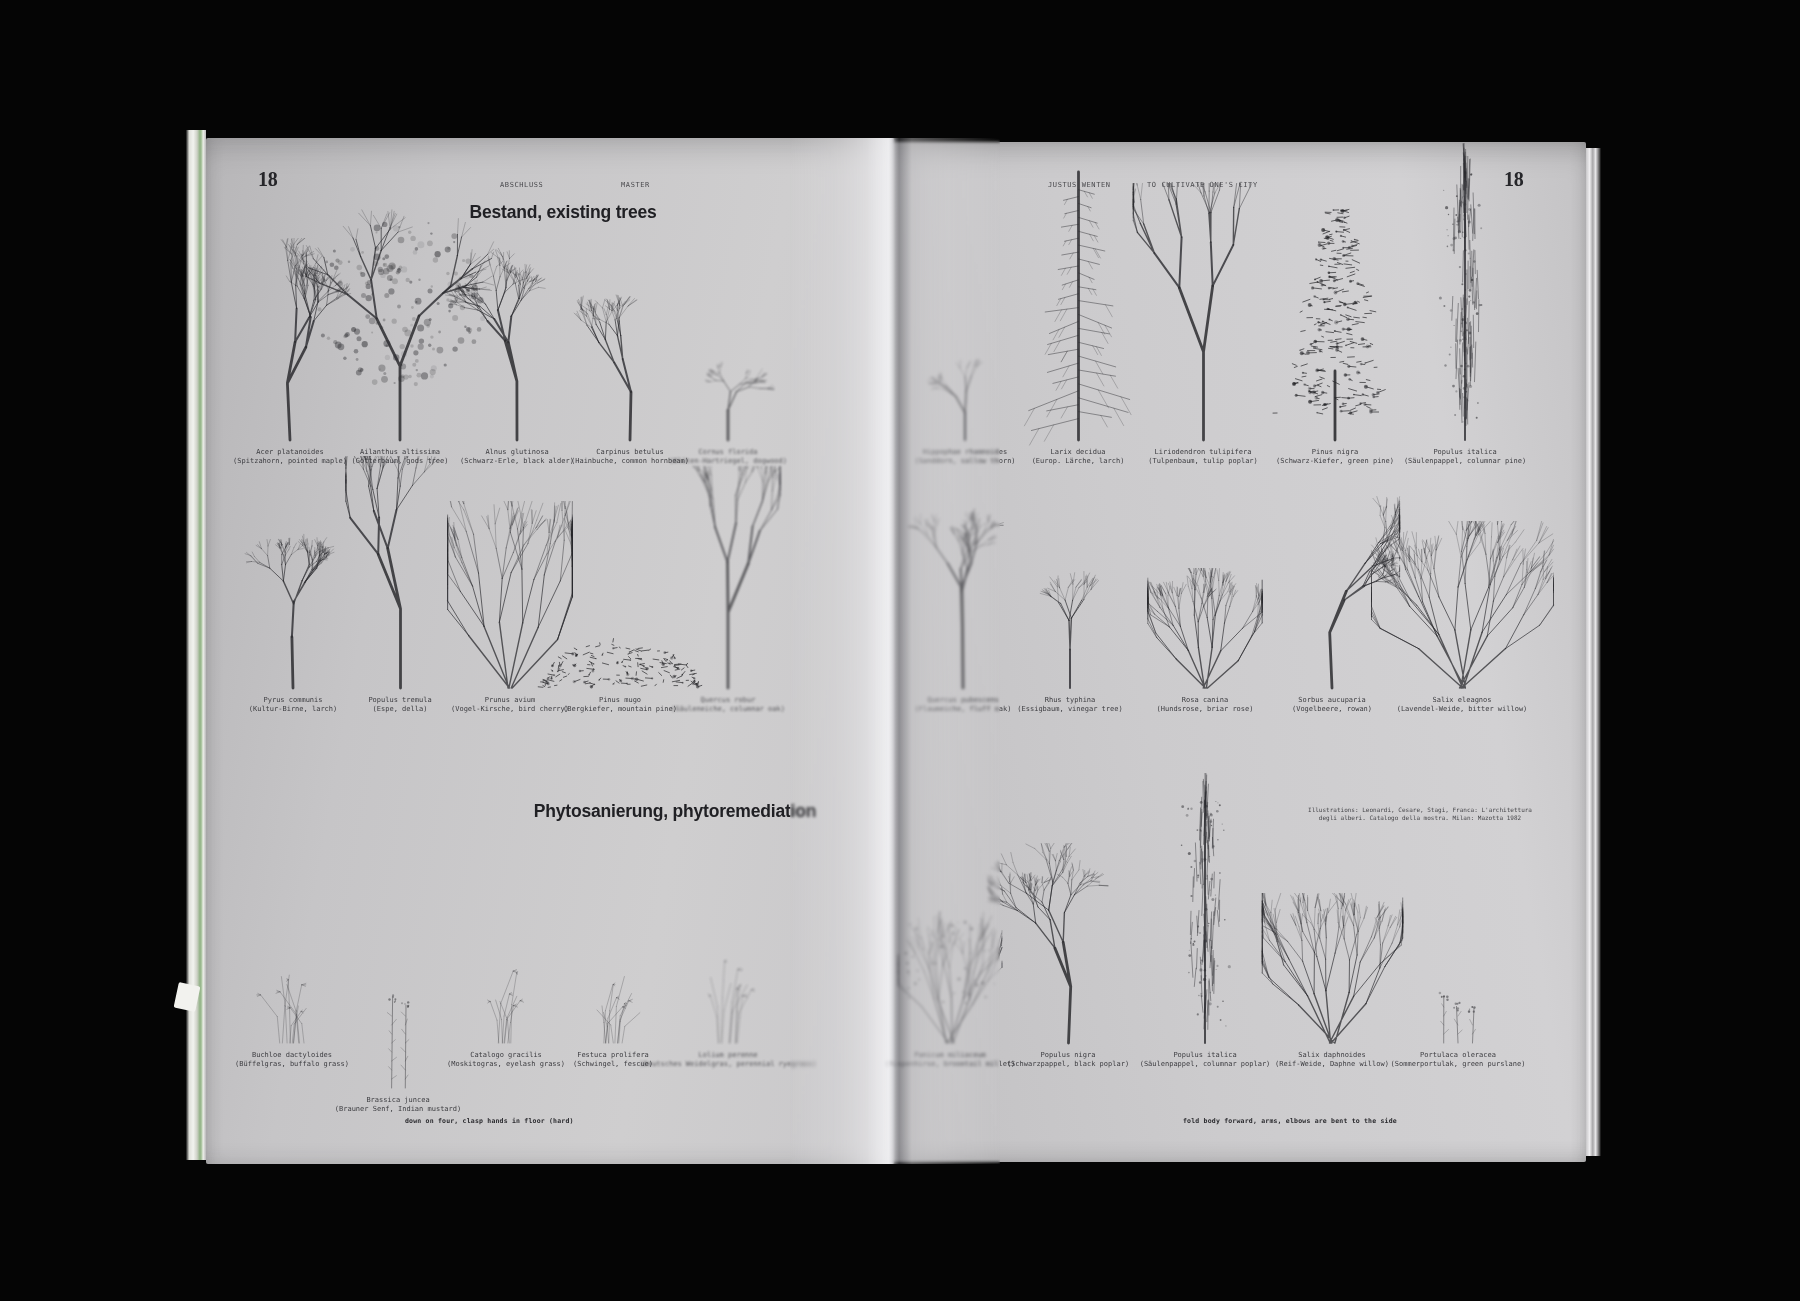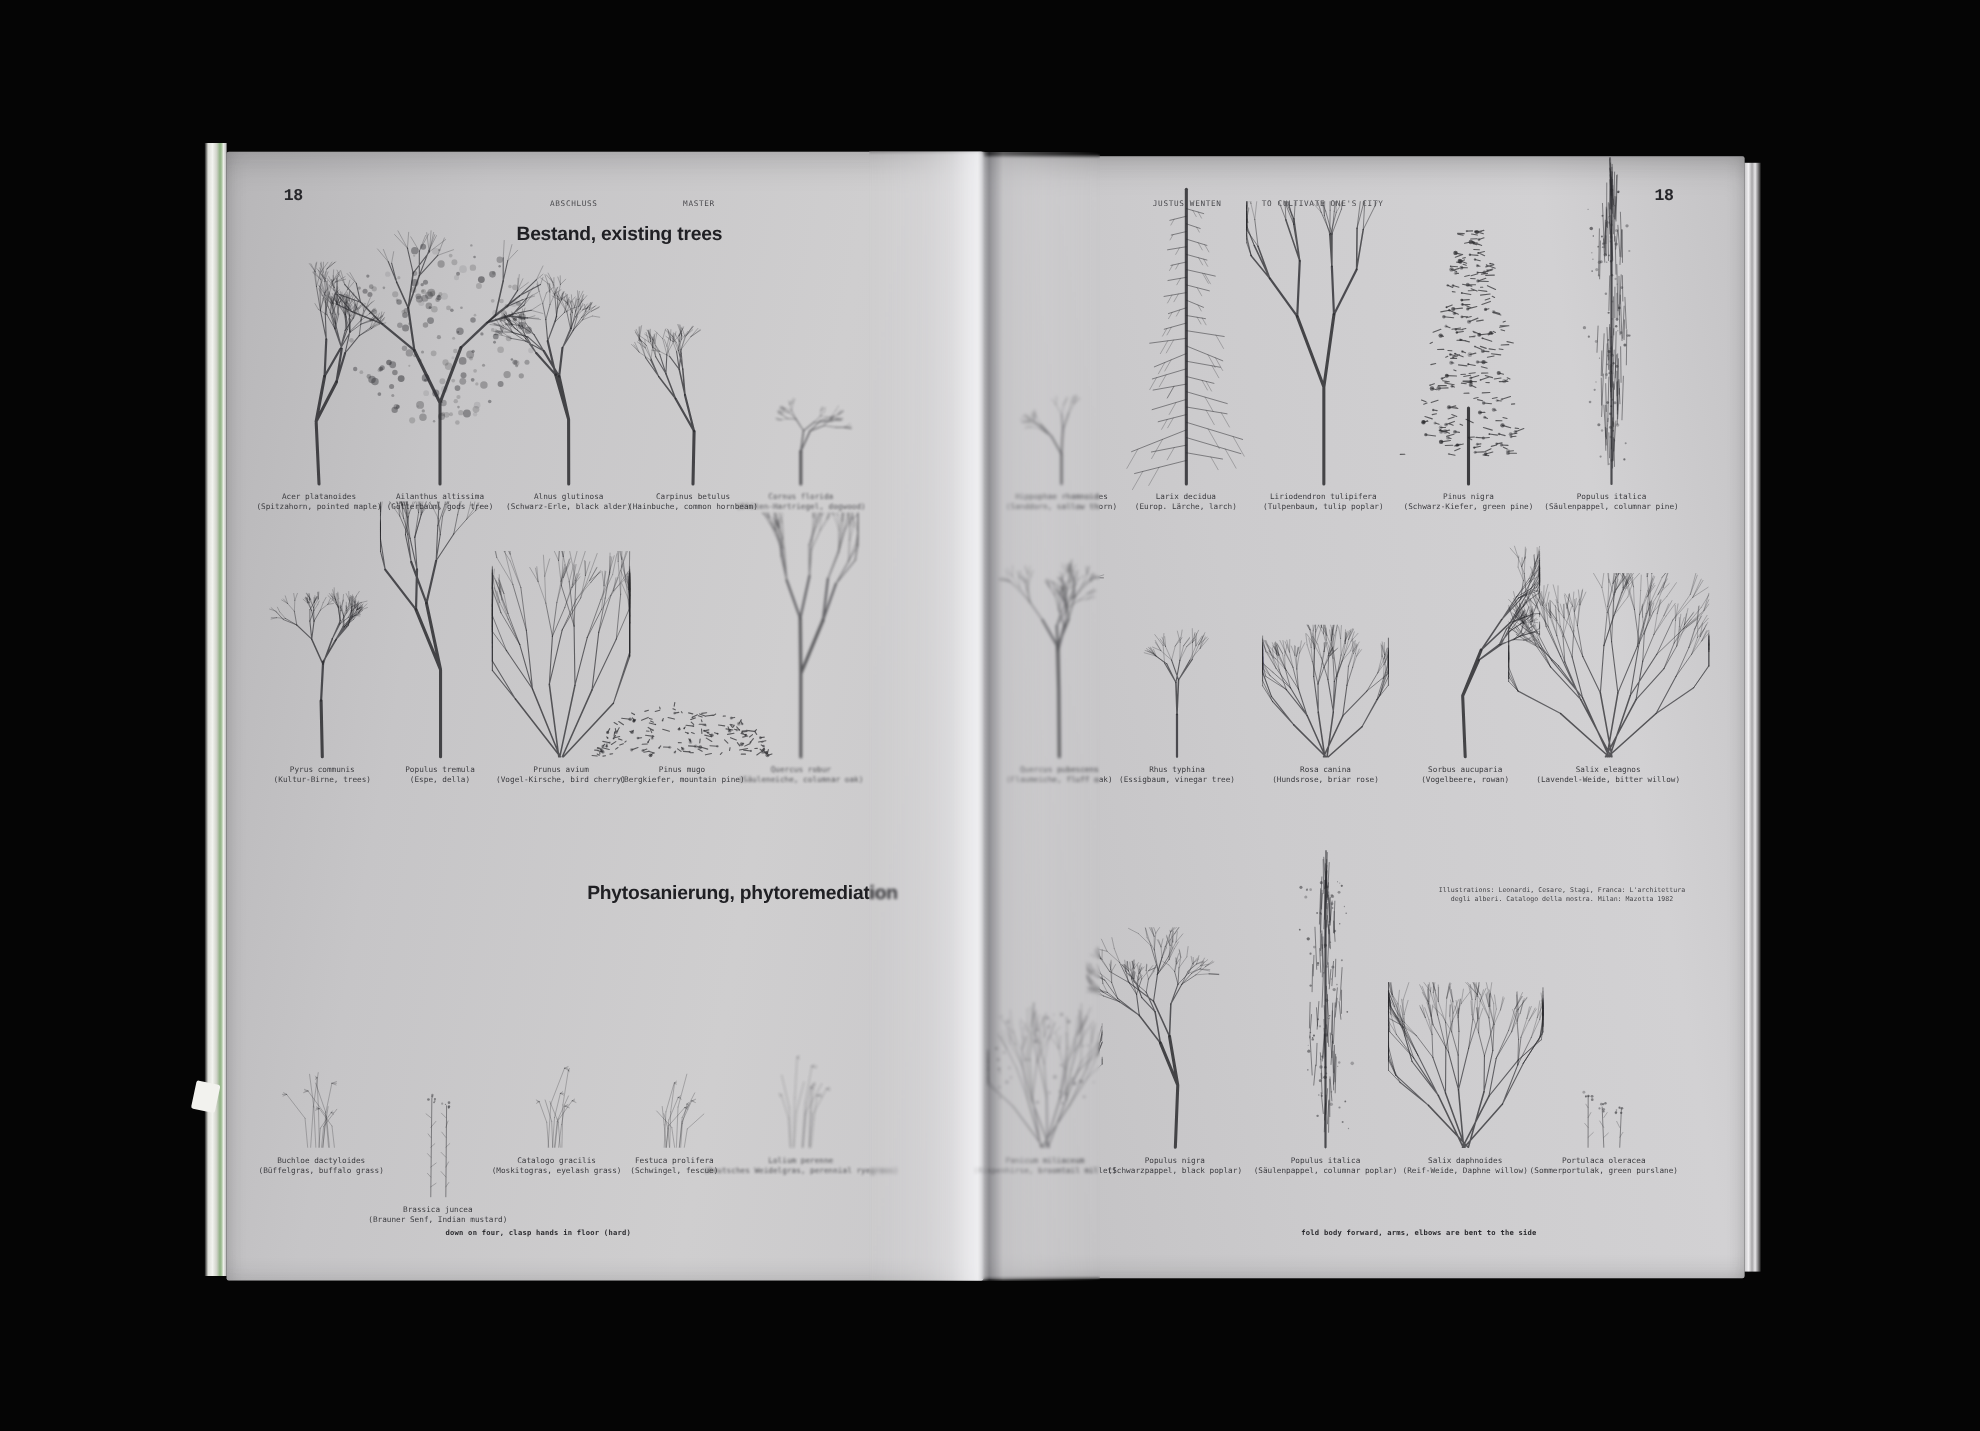--- a/index.html
+++ b/index.html
@@ -21,22 +21,22 @@
   #left-edge-stack{position:absolute;left:186px;top:130px;width:20px;height:1030px;
     background:linear-gradient(90deg,#141414 0%,#dfe0da 16%,#f2f3ef 36%,#cfd2c8 55%,#8fb083 70%,#a9c49e 77%,#eceee8 86%,#b9b8ba 100%);}
   #right-edge-stack{position:absolute;left:1586px;top:148px;width:15px;height:1008px;
     background:linear-gradient(90deg,#c8c7c9 0%,#f0eff1 24%,#a7a6a8 45%,#e8e7e9 64%,#8e8d8f 80%,#3a3a3a 94%,#000 100%);}
   #corner-peek{position:absolute;left:176px;top:984px;width:22px;height:26px;background:#f2f2ee;
     transform:rotate(12deg);border-radius:2px;}
   #gutter{position:absolute;left:790px;top:138px;width:210px;height:1026px;pointer-events:none;z-index:6;
     background:linear-gradient(90deg,rgba(201,200,202,0) 0%,rgba(226,225,227,.50) 36%,rgba(242,242,244,.72) 47%,rgba(104,104,110,.38) 52%,rgba(214,213,215,.42) 58%,rgba(203,202,204,0) 100%);
     backdrop-filter:blur(1.5px);}
   .runhead{position:absolute;font:7px/9px "DejaVu Sans Mono",monospace;color:#4a4a4e;letter-spacing:.6px;z-index:4;}
-  .pagenum{position:absolute;font-weight:bold;font-size:15px;line-height:18px;color:#26262a;letter-spacing:-.3px;z-index:4;
-    font-family:Liberation Mono, monospace;}
+  .pagenum{position:absolute;font-weight:bold;font-size:20px;line-height:18px;color:#26262a;letter-spacing:-.3px;z-index:4;
+    font-family:Liberation Serif, serif;}
   .title{position:absolute;width:300px;text-align:center;font-weight:bold;font-size:17.5px;line-height:20px;color:#202024;
     letter-spacing:-.2px;z-index:4;font-family:"Liberation Sans",sans-serif;}
   .credit{position:absolute;left:1300px;top:806px;width:240px;text-align:center;
     font:6px/8px "DejaVu Sans Mono",monospace;color:#47474b;z-index:4;}
   .footer{position:absolute;font:bold 6.5px/8px "DejaVu Sans Mono",monospace;color:#2a2a2e;letter-spacing:.2px;z-index:4;}
   #specimens{position:absolute;inset:0;z-index:3;}
   .specimen{position:absolute;}
   .specimen svg{display:block;}
   .label{position:absolute;width:200px;text-align:center;font:7px/9px "DejaVu Sans Mono",monospace;
     color:#3c3c40;white-space:nowrap;}
@@ -575,21 +575,21 @@
         <svg width="126" height="188" viewBox="-63 -182 126 188">
           <path d="M-9.6 -106.9L-11.3 -123.4M-9.6 -106.9L-7.5 -123.3M-9.6 -106.9L-23.2 -119.8M9.1 -107.3L16 -120.8M9.1 -107.3L16.3 -123.8M12.7 -106.7L23.8 -119.8M12.7 -106.7L22 -118.6M11.6 -105.4L19 -118.7M11.6 -105.4L19.8 -117.6M11.6 -105.4L20.4 -118.6" fill="none" stroke="#2b2b2f" stroke-width="1" stroke-opacity="0.68" stroke-linecap="round"></path>
           <path d="M-1.1 -51L0.6 -84.1M-1.1 -51L0.8 -86.6" fill="none" stroke="#2b2b2f" stroke-width="2" stroke-opacity="0.8" stroke-linecap="round"></path>
           <path d="M0 0L-1.1 -51" fill="none" stroke="#2b2b2f" stroke-width="2.8" stroke-opacity="0.85" stroke-linecap="round"></path>
           <path d="M0.6 -84.1L-9.6 -106.9M0.6 -84.1L9.1 -107.3M0.8 -86.6L12.7 -106.7M0.8 -86.6L11.6 -105.4" fill="none" stroke="#2b2b2f" stroke-width="1.4" stroke-opacity="0.75" stroke-linecap="round"></path>
           <path d="M-11.3 -123.4L-7.6 -133M-11.3 -123.4L-11.3 -133.7M-7.5 -123.3L-9.8 -133.1M-7.5 -123.3L-8 -135.9M-7.5 -123.3L-1.7 -133.4M-23.2 -119.8L-35.5 -124.8M-23.2 -119.8L-25.4 -132.3M-23.2 -119.8L-33.4 -125.7M16 -120.8L23.6 -126.6M16 -120.8L16.4 -133.1M16 -120.8L22 -130.7M16.3 -123.8L14.4 -136.2M16.3 -123.8L14.6 -135.8M23.8 -119.8L26.8 -132.5M23.8 -119.8L26.3 -132.9M22 -118.6L28.5 -127.3M22 -118.6L27.4 -127.7M19 -118.7L19.3 -128.6M19 -118.7L26.6 -127.2M19.8 -117.6L27 -127M19.8 -117.6L19.7 -127.1M20.4 -118.6L27 -126.2M20.4 -118.6L26.8 -128.7M20.4 -118.6L28.4 -124.9" fill="none" stroke="#2b2b2f" stroke-width="0.75" stroke-opacity="0.6" stroke-linecap="round"></path>
           <path d="M-7.6 -133L-4.3 -138.2M-4.3 -138.2L-2.8 -141.6M-7.6 -133L-7.2 -141.2M-7.2 -141.2L-6.7 -146.5M-7.2 -141.2L-4.8 -145.8M-7.2 -141.2L-4.6 -145.6M-11.3 -133.7L-7.4 -140.2M-7.4 -140.2L-5.5 -145.5M-7.4 -140.2L-5.5 -144.3M-11.3 -133.7L-7.6 -140.1M-7.6 -140.1L-4.1 -144.9M-7.6 -140.1L-7.5 -144.8M-9.8 -133.1L-12 -140.1M-12 -140.1L-14.8 -144.5M-12 -140.1L-11.4 -145.1M-12 -140.1L-16 -144.2M-9.8 -133.1L-13.4 -140M-13.4 -140L-15.3 -144.7M-13.4 -140L-13.5 -145.7M-13.4 -140L-17.4 -143.2M-9.8 -133.1L-12.6 -139.8M-12.6 -139.8L-14.2 -144M-12.6 -139.8L-14.4 -144.7M-8 -135.9L-3.7 -143.5M-3.7 -143.5L-3.1 -149.8M-3.7 -143.5L-4.2 -149.5M-3.7 -143.5L-3.8 -149.8M-8 -135.9L-10.8 -143.3M-10.8 -143.3L-13.6 -147.3M-10.8 -143.3L-14.6 -148.6M-10.8 -143.3L-14.1 -148.8M-8 -135.9L-11.4 -142.6M-11.4 -142.6L-15.4 -145.3M-11.4 -142.6L-11.8 -148.3M-11.4 -142.6L-12.4 -148.2M-1.7 -133.4L5 -138.6M5 -138.6L10.2 -139.4M5 -138.6L7.3 -143.9M5 -138.6L9 -142.1M-1.7 -133.4L0.9 -140.4M0.9 -140.4L3.5 -145M-35.5 -124.8L-41.7 -131.4M-41.7 -131.4L-46.5 -135.6M-35.5 -124.8L-42.1 -132.4M-42.1 -132.4L-47.9 -134.3M-25.4 -132.3L-25 -142M-25 -142L-22.6 -148.6M-25 -142L-26 -148.5M-25.4 -132.3L-31.5 -139.3M-31.5 -139.3L-33.7 -146.3M-31.5 -139.3L-35.4 -143.5M-31.5 -139.3L-36.9 -142.6M-33.4 -125.7L-38.7 -131.7M-38.7 -131.7L-40.8 -136M-33.4 -125.7L-41.5 -126.5M-41.5 -126.5L-46.4 -126.5M-41.5 -126.5L-46.6 -125.2M23.6 -126.6L29.8 -128.6M29.8 -128.6L34.8 -129.6M29.8 -128.6L34.2 -128M23.6 -126.6L26.7 -132.5M26.7 -132.5L26.6 -136.5M26.7 -132.5L30.1 -136M23.6 -126.6L26.9 -133.2M26.9 -133.2L27.3 -138.1M16.4 -133.1L12.8 -140.1M12.8 -140.1L10.5 -145.5M12.8 -140.1L11.5 -145.3M16.4 -133.1L18.8 -141.8M18.8 -141.8L19.3 -147.6M22 -130.7L25.9 -139.2M25.9 -139.2L28 -146M22 -130.7L26.4 -136.2M26.4 -136.2L31.6 -138.4M26.4 -136.2L30.9 -138.8M26.4 -136.2L28 -141.4M22 -130.7L24.2 -138.8M24.2 -138.8L25.6 -144.7M24.2 -138.8L25.7 -145.4M14.4 -136.2L9.7 -142.4M9.7 -142.4L8.7 -148.7M9.7 -142.4L5.2 -146.5M14.4 -136.2L11 -145.8M11 -145.8L10.8 -153.7M11 -145.8L9.4 -151.9M14.4 -136.2L14.9 -144.1M14.9 -144.1L14.1 -149.7M14.6 -135.8L12.2 -142.7M12.2 -142.7L12.8 -148.5M12.2 -142.7L9.8 -147.8M12.2 -142.7L7.9 -146.4M14.6 -135.8L13.6 -143.2M13.6 -143.2L13.9 -148.3M14.6 -135.8L10.1 -143.6M10.1 -143.6L6.4 -148.5M26.8 -132.5L24.5 -142.4M24.5 -142.4L21.7 -148.4M24.5 -142.4L24 -150.3M26.8 -132.5L34.3 -139.9M34.3 -139.9L40.7 -141.6M26.8 -132.5L29.2 -140.4M29.2 -140.4L28.2 -145.5M29.2 -140.4L31 -146.3M26.3 -132.9L27.4 -141.7M27.4 -141.7L27.5 -147.3M27.4 -141.7L25.7 -146.7M26.3 -132.9L28.8 -143.3M28.8 -143.3L33.7 -150.4M28.5 -127.3L31.7 -134.3M31.7 -134.3L32.9 -139.9M31.7 -134.3L31.8 -139.3M31.7 -134.3L36.4 -138.2M28.5 -127.3L33.3 -134.3M33.3 -134.3L37.1 -139M33.3 -134.3L35.7 -140.6M27.4 -127.7L31.8 -133.8M31.8 -133.8L32.6 -139.7M31.8 -133.8L36.6 -137.2M31.8 -133.8L36.3 -136.4M27.4 -127.7L29 -135.5M29 -135.5L32.7 -140.6M19.3 -128.6L16.7 -135.3M16.7 -135.3L16 -140.7M16.7 -135.3L12.7 -138.7M19.3 -128.6L22 -135M22 -135L25.4 -138.4M22 -135L21.8 -140.5M19.3 -128.6L17.8 -136.7M17.8 -136.7L19.2 -142.7M26.6 -127.2L33.6 -130.2M33.6 -130.2L36.8 -133.4M26.6 -127.2L30.4 -135.4M30.4 -135.4L32.8 -141.6M30.4 -135.4L34.5 -140.3M30.4 -135.4L29.9 -141.5M27 -127L28.3 -134.2M28.3 -134.2L31.4 -137.5M27 -127L31.1 -133.5M31.1 -133.5L35.1 -135.9M31.1 -133.5L33.7 -138.1M31.1 -133.5L35.8 -135.8M19.7 -127.1L17.7 -132.9M17.7 -132.9L16 -137.2M17.7 -132.9L16.4 -137.7M19.7 -127.1L21.9 -132.7M21.9 -132.7L21.6 -137.2M21.9 -132.7L21.7 -137.3M21.9 -132.7L24.8 -135.4M27 -126.2L33.1 -131M33.1 -131L36.2 -136.2M33.1 -131L36.4 -135.7M33.1 -131L36.6 -135.6M27 -126.2L32.5 -131M32.5 -131L36.5 -133M26.8 -128.7L29.2 -136.4M29.2 -136.4L29.2 -141.7M29.2 -136.4L30.4 -142.9M29.2 -136.4L30.6 -141.4M26.8 -128.7L26.7 -138.3M26.7 -138.3L26.6 -146M26.7 -138.3L24.5 -145.4M26.8 -128.7L35.2 -133.5M35.2 -133.5L40.5 -139M35.2 -133.5L41 -135.7M28.4 -124.9L33.1 -130.5M33.1 -130.5L34.9 -134.9M33.1 -130.5L33.7 -135.7M28.4 -124.9L31.4 -130.4M31.4 -130.4L31.6 -134.9" fill="none" stroke="#2b2b2f" stroke-width="0.5" stroke-opacity="0.5" stroke-linecap="round"></path>
         </svg>
         <div class="label" style="left:-37px;top:190px">
           <div>Pyrus communis</div>
-          <div>(Kultur-Birne, trees)</div>
+          <div>(Kultur-Birne, larch)</div>
         </div>
       </div>
       <div class="specimen" style="left: 334.5px; top: 456px;">
         <svg width="131" height="238" viewBox="-65.5 -232 131 238">
           <path d="M-50.3 -170.2L-54.6 -197.8M-50.3 -170.2L-54.6 -186.8M-21.4 -170.4L-23.4 -199.5M-21.4 -170.4L-27.7 -198.6M-26.7 -177.1L-31.9 -201.9M-26.7 -177.1L-29.8 -201.9M-4 -178.2L12 -202.6M-4 -178.2L-2.5 -210M-4 -178.2L-0.3 -201.9" fill="none" stroke="#2b2b2f" stroke-width="1" stroke-opacity="0.68" stroke-linecap="round"></path>
           <path d="M-22.3 -133.8L-50.3 -170.2M-22.3 -133.8L-21.4 -170.4M-12.8 -139.6L-26.7 -177.1M-12.8 -139.6L-4 -178.2" fill="none" stroke="#2b2b2f" stroke-width="2" stroke-opacity="0.8" stroke-linecap="round"></path>
           <path d="M0 0L0 -79.2M0 -79.2L-22.3 -133.8M0 -79.2L-12.8 -139.6" fill="none" stroke="#2b2b2f" stroke-width="2.8" stroke-opacity="0.85" stroke-linecap="round"></path>
           <path d="M-54.6 -197.8L-54.6 -211.8M-54.6 -197.8L-54.6 -219.6M-54.6 -186.8L-54.6 -196M-54.6 -186.8L-54.6 -199.1M-23.4 -199.5L-20 -222M-23.4 -199.5L-17.7 -220.1M-23.4 -199.5L-17 -221.8M-27.7 -198.6L-30.2 -217.8M-27.7 -198.6L-33.6 -216.8M-31.9 -201.9L-31 -221.7M-31.9 -201.9L-28.6 -221.5M-29.8 -201.9L-37.1 -218.9M-29.8 -201.9L-29.6 -218.3M12 -202.6L15.5 -220M12 -202.6L23.8 -216.1M-2.5 -210L-1.5 -231M-2.5 -210L4 -229.2M-0.3 -201.9L1.9 -218.8M-0.3 -201.9L-2.2 -216.9" fill="none" stroke="#2b2b2f" stroke-width="0.75" stroke-opacity="0.6" stroke-linecap="round"></path>
           <path d="M-54.6 -211.8L-54.6 -220.3M-54.6 -220.3L-54.6 -227.5M-54.6 -220.3L-54.6 -227.5M-54.6 -211.8L-54.6 -223M-54.6 -223L-54.6 -231M-54.6 -223L-54.5 -231M-54.6 -223L-54.6 -231M-54.6 -219.6L-54.6 -234.2M-54.6 -234.2L-54.6 -245M-54.6 -234.2L-54.6 -243.4M-54.6 -219.6L-52.6 -235.8M-52.6 -235.8L-50.1 -248.7M-52.6 -235.8L-49.1 -246.5M-54.6 -196L-54.6 -205.7M-54.6 -205.7L-54.6 -214M-54.6 -205.7L-54.6 -212.8M-54.6 -205.7L-54.6 -211.4M-54.6 -196L-54.6 -200.9M-54.6 -200.9L-54.6 -206.9M-54.6 -200.9L-54.6 -207.3M-54.6 -199.1L-54.6 -204.7M-54.6 -204.7L-54.6 -208.6M-54.6 -204.7L-54.6 -207.5M-54.6 -199.1L-54.6 -207.7M-54.6 -207.7L-54.6 -215.2M-54.6 -207.7L-54.6 -213.5M-54.6 -207.7L-54.6 -215.2M-20 -222L-20.6 -240.3M-20.6 -240.3L-21.8 -254M-20.6 -240.3L-15.7 -253.6M-20 -222L-18.2 -236.5M-18.2 -236.5L-16.1 -245.2M-18.2 -236.5L-13.7 -246.7M-20 -222L-24 -239.2M-24 -239.2L-29.6 -251M-24 -239.2L-21.6 -253.3M-24 -239.2L-23.9 -253.4M-17.7 -220.1L-19.9 -234.9M-19.9 -234.9L-18.2 -245.5M-19.9 -234.9L-18.1 -246.1M-17.7 -220.1L-8.3 -233.3M-8.3 -233.3L-2.6 -243.8M-8.3 -233.3L-5.4 -243.9M-8.3 -233.3L0.8 -242.2M-17.7 -220.1L-15.9 -233M-15.9 -233L-16.8 -242.8M-15.9 -233L-14.9 -242.5M-17 -221.8L-18.1 -236.3M-18.1 -236.3L-22.8 -245.8M-18.1 -236.3L-16 -246M-18.1 -236.3L-21.3 -245.7M-17 -221.8L-9.9 -239.4M-9.9 -239.4L-2.7 -251.4M-9.9 -239.4L-9.9 -254.5M-17 -221.8L-10.2 -238.6M-10.2 -238.6L-4.7 -251.5M-10.2 -238.6L-5.3 -249.4M-30.2 -217.8L-36 -230.5M-36 -230.5L-40.8 -238.2M-36 -230.5L-37.6 -239.2M-30.2 -217.8L-30.9 -229.8M-30.9 -229.8L-33.9 -237.1M-30.9 -229.8L-28.1 -238.5M-30.9 -229.8L-31.6 -237.6M-30.2 -217.8L-34.4 -229.2M-34.4 -229.2L-37 -237.6M-34.4 -229.2L-38.4 -238.1M-33.6 -216.8L-38.2 -227.4M-38.2 -227.4L-41.4 -234.8M-33.6 -216.8L-35.5 -231.3M-35.5 -231.3L-34.9 -241.5M-35.5 -231.3L-39.1 -242.7M-33.6 -216.8L-35.1 -228.8M-35.1 -228.8L-38.3 -236.6M-35.1 -228.8L-32.9 -236.7M-35.1 -228.8L-36.8 -236.7M-31 -221.7L-33.7 -236.9M-33.7 -236.9L-37.1 -248.6M-33.7 -236.9L-31 -248.3M-33.7 -236.9L-32.9 -247M-31 -221.7L-34.2 -236.6M-34.2 -236.6L-33 -247.1M-28.6 -221.5L-22.8 -232.8M-22.8 -232.8L-17.7 -241.1M-22.8 -232.8L-22.4 -240.9M-28.6 -221.5L-30.6 -234.8M-30.6 -234.8L-31.4 -244.9M-28.6 -221.5L-23.5 -236M-23.5 -236L-23.1 -247.6M-37.1 -218.9L-39.3 -230.9M-39.3 -230.9L-42.9 -238.3M-39.3 -230.9L-37.5 -238.9M-37.1 -218.9L-37.3 -231.3M-37.3 -231.3L-37.5 -241.1M-37.1 -218.9L-45.6 -230.8M-45.6 -230.8L-51.9 -240.9M-45.6 -230.8L-49.5 -240.6M-29.6 -218.3L-32.3 -228.5M-32.3 -228.5L-34.8 -236.8M-32.3 -228.5L-35.8 -235.6M-29.6 -218.3L-30.6 -231.5M-30.6 -231.5L-29.9 -241.2M-30.6 -231.5L-30.7 -241.7M-30.6 -231.5L-30.8 -240.2M15.5 -220L18.8 -232.4M18.8 -232.4L17.7 -242.2M18.8 -232.4L24.1 -240.6M15.5 -220L17.7 -232.8M17.7 -232.8L20.1 -242M23.8 -216.1L31.8 -223.8M31.8 -223.8L37.8 -228.7M31.8 -223.8L33.9 -230.9M31.8 -223.8L34.8 -230.8M23.8 -216.1L27 -228.7M27 -228.7L27.9 -237.7M23.8 -216.1L30 -224.9M30 -224.9L31.4 -233.5M-1.5 -231L-0.3 -247.1M-0.3 -247.1L-3 -258.1M-0.3 -247.1L-0.8 -258.7M-1.5 -231L2.9 -246.1M2.9 -246.1L5.6 -256.4M2.9 -246.1L5.2 -255.3M4 -229.2L8 -241.5M8 -241.5L11.7 -249.1M8 -241.5L7.4 -249.9M4 -229.2L4.9 -242.7M4.9 -242.7L3.5 -251.4M4.9 -242.7L5.1 -251.5M1.9 -218.8L5 -229.2M5 -229.2L8.5 -236.2M5 -229.2L9 -236.2M1.9 -218.8L6.9 -230.2M6.9 -230.2L7.2 -239M6.9 -230.2L6.8 -239.6M6.9 -230.2L11.2 -237.2M-2.2 -216.9L-6.3 -225.3M-6.3 -225.3L-9.9 -231.3M-6.3 -225.3L-9.3 -230.6M-2.2 -216.9L-1.4 -226.5M-1.4 -226.5L-3 -233.3M-1.4 -226.5L-3.3 -234M-1.4 -226.5L-2.6 -232.6" fill="none" stroke="#2b2b2f" stroke-width="0.5" stroke-opacity="0.5" stroke-linecap="round"></path>
         </svg>

